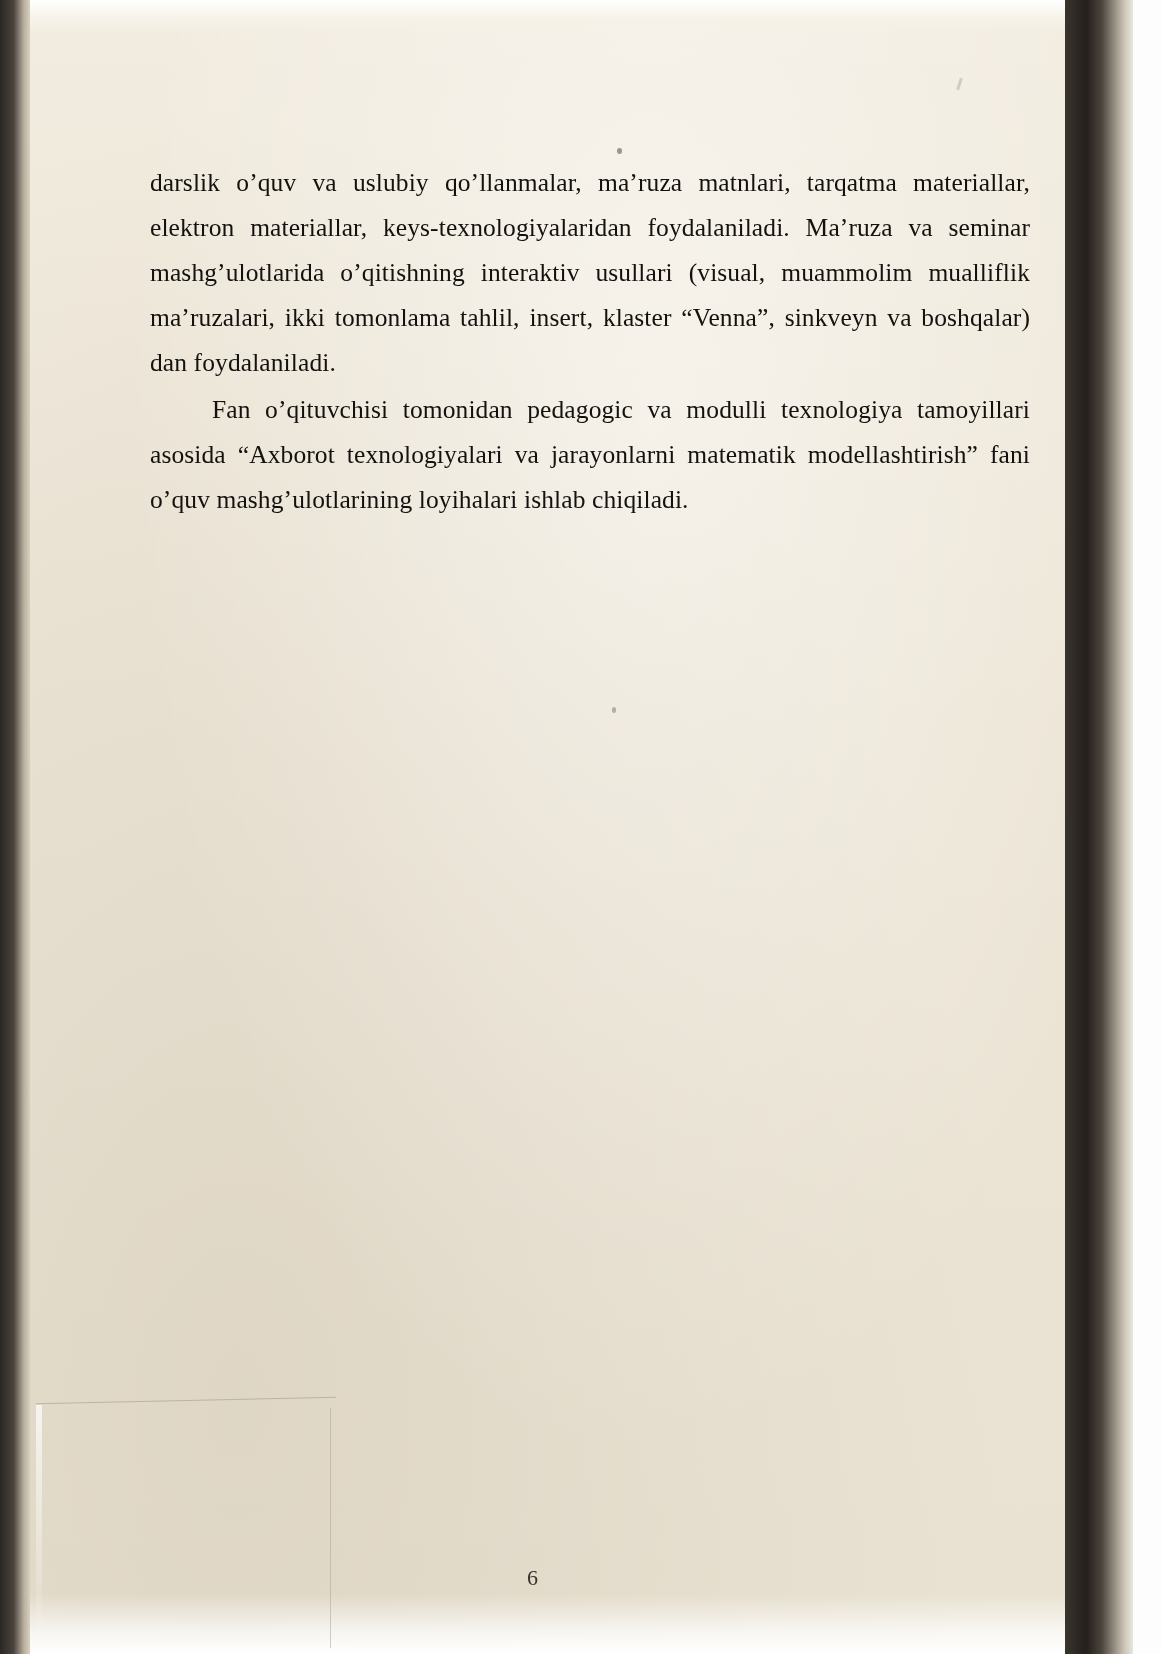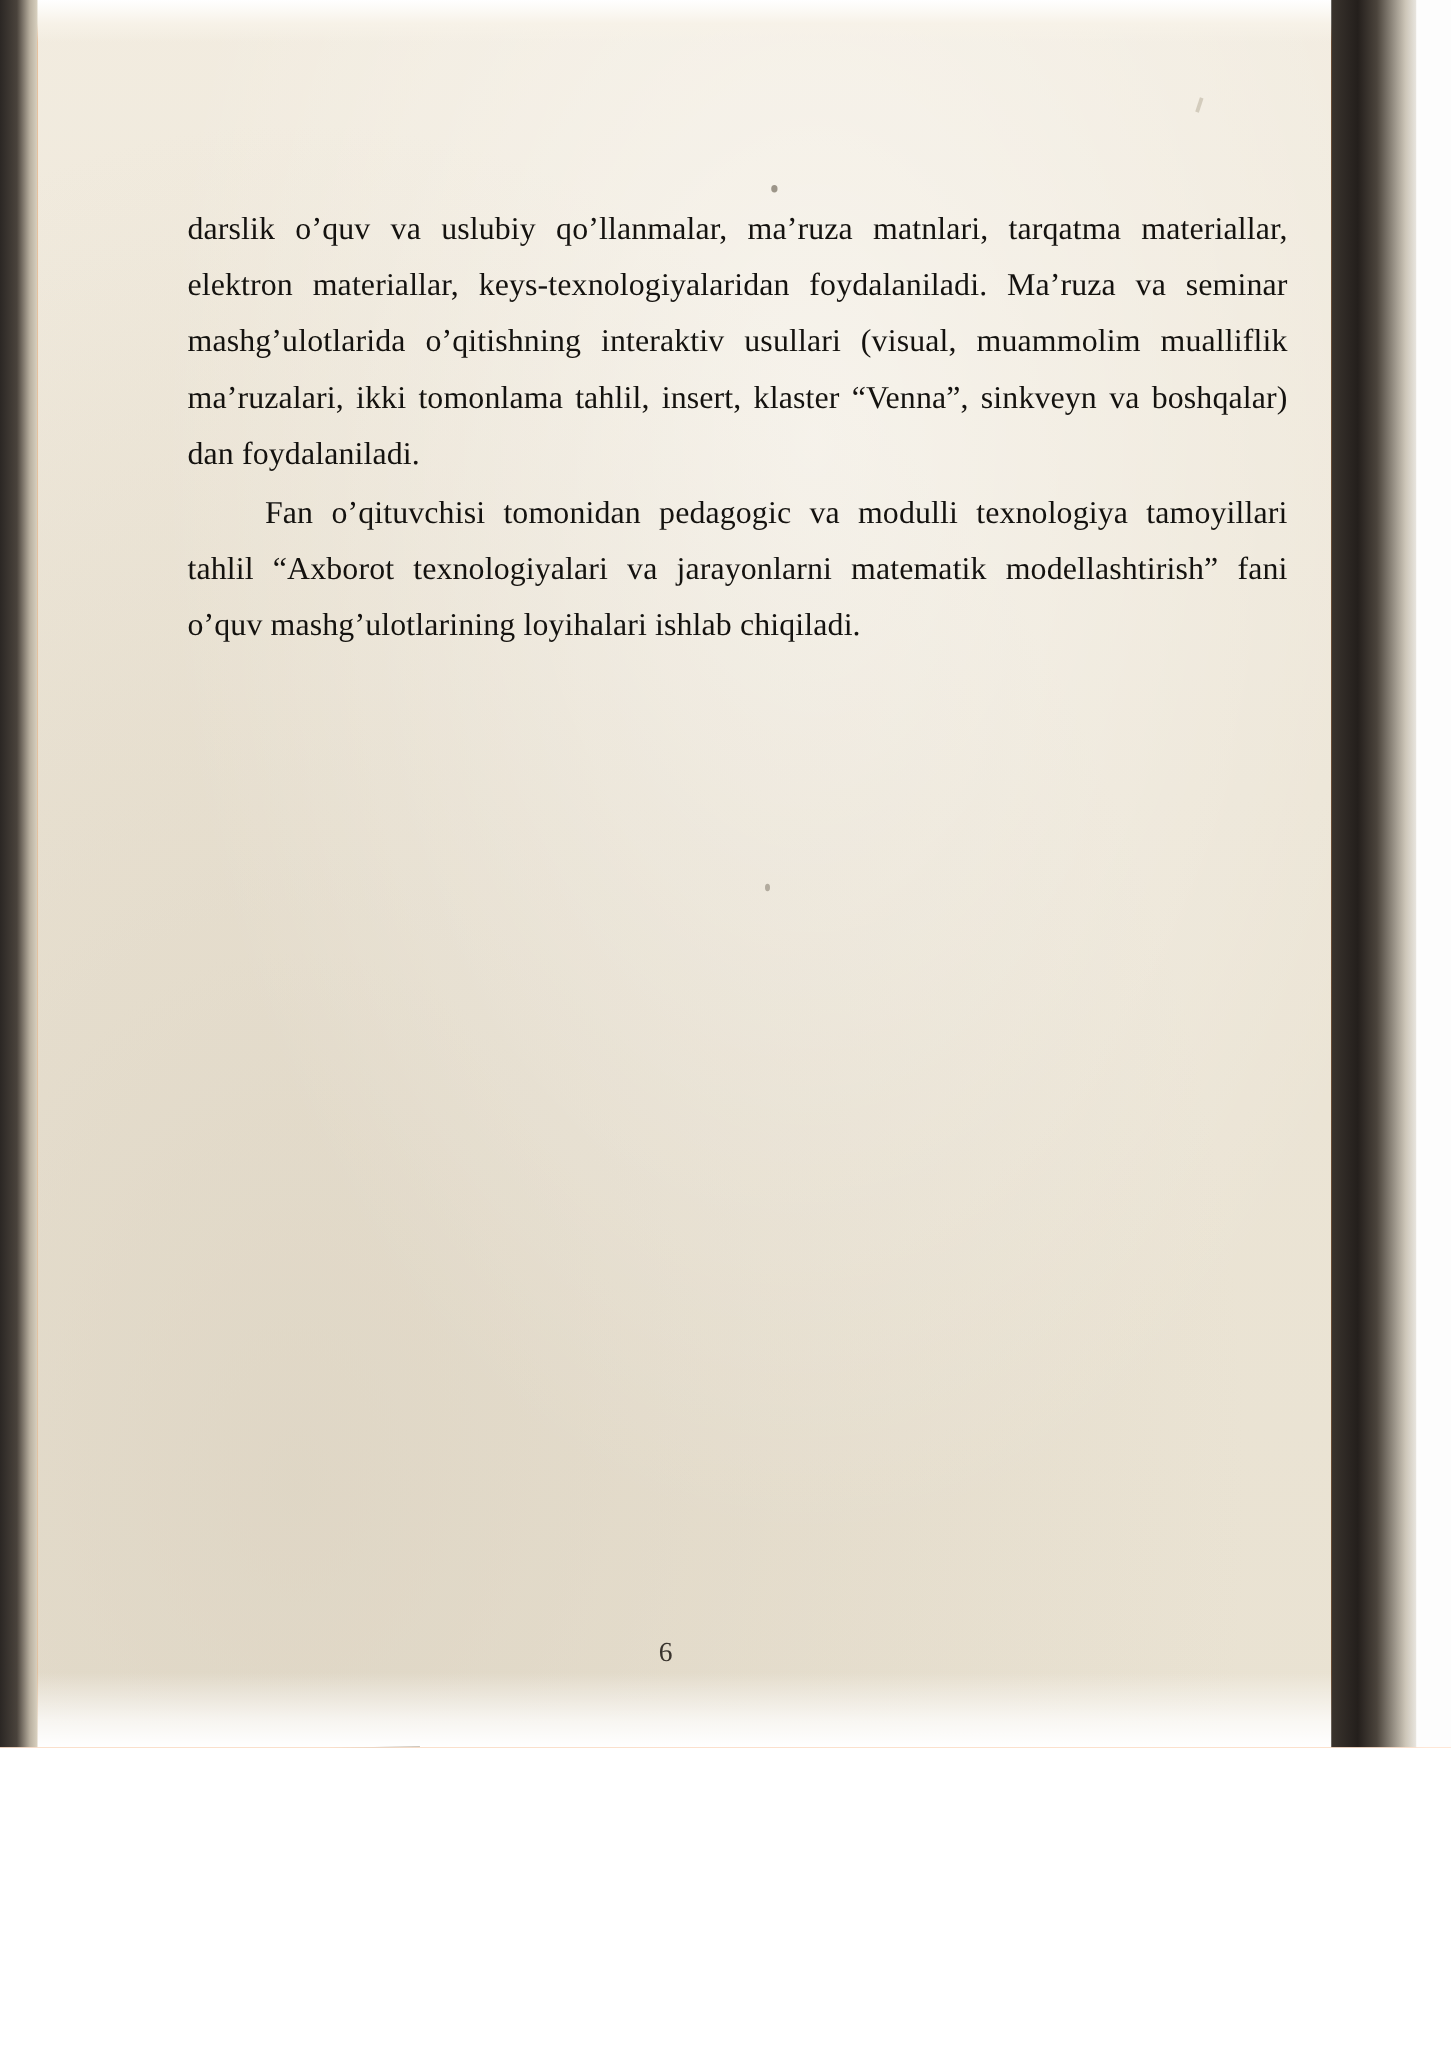--- a/index.html
+++ b/index.html
@@ -3,23 +3,23 @@
 <meta charset="utf-8">
 <style>
   html, body {
     margin: 0;
     padding: 0;
     background: #ffffff;
   }
   .page {
     position: relative;
     width: 1161px;
-    height: 1398px;
+    height: 1654px;
     overflow: hidden;
-    background: #f97316;
+    background: #fef9c3;
     font-family: "Liberation Serif", serif;
   }
   
   .edge-left {
     position: absolute;
     left: 0; top: 0;
     width: 30px; height: 100%;
     background: linear-gradient(90deg, #2b2724 0%, #4a433c 45%, #b9b0a0 80%, #d9d1c0 100%);
   }
   .edge-right {
@@ -138,21 +138,21 @@
   <div class="speck1"></div>
   <div class="speck2"></div>
   <div class="speck3"></div>
 
   <div class="ghost">
     <div>&nbsp;&nbsp;&nbsp;&nbsp;&nbsp;&nbsp;&nbsp;&nbsp;&nbsp;&nbsp;&nbsp;&nbsp;&nbsp;&nbsp;&nbsp;&nbsp;&nbsp;&nbsp;&nbsp;&nbsp;&nbsp;&nbsp;&nbsp;&nbsp;&nbsp;&nbsp;&nbsp;&nbsp;&nbsp;&nbsp;&nbsp;&nbsp;</div>
   </div>
 
   <div class="content">
     <p>darslik o’quv va uslubiy qo’llanmalar, ma’ruza matnlari, tarqatma materiallar, elektron materiallar, keys-texnologiyalaridan foydalaniladi. Ma’ruza va seminar mashg’ulotlarida o’qitishning interaktiv usullari (visual, muammolim mualliflik ma’ruzalari, ikki tomonlama tahlil, insert, klaster “Venna”, sinkveyn va boshqalar) dan foydalaniladi.</p>
-    <p class="indent">Fan o’qituvchisi tomonidan pedagogic va modulli texnologiya tamoyillari tahlil “Axborot texnologiyalari va jarayonlarni matematik modellashtirish” fani o’quv mashg’ulotlarining loyihalari ishlab chiqiladi.</p>
+    <p class="indent">Fan o’qituvchisi tomonidan pedagogic va modulli texnologiya tamoyillari asosida “Axborot texnologiyalari va jarayonlarni matematik modellashtirish” fani o’quv mashg’ulotlarining loyihalari ishlab chiqiladi.</p>
   </div>
 
   <div class="crease"></div>
   <div class="crease2"></div>
   <div class="crease3"></div>
 
   <div class="page-number">6</div>
 </div>
 
 </body></html>

